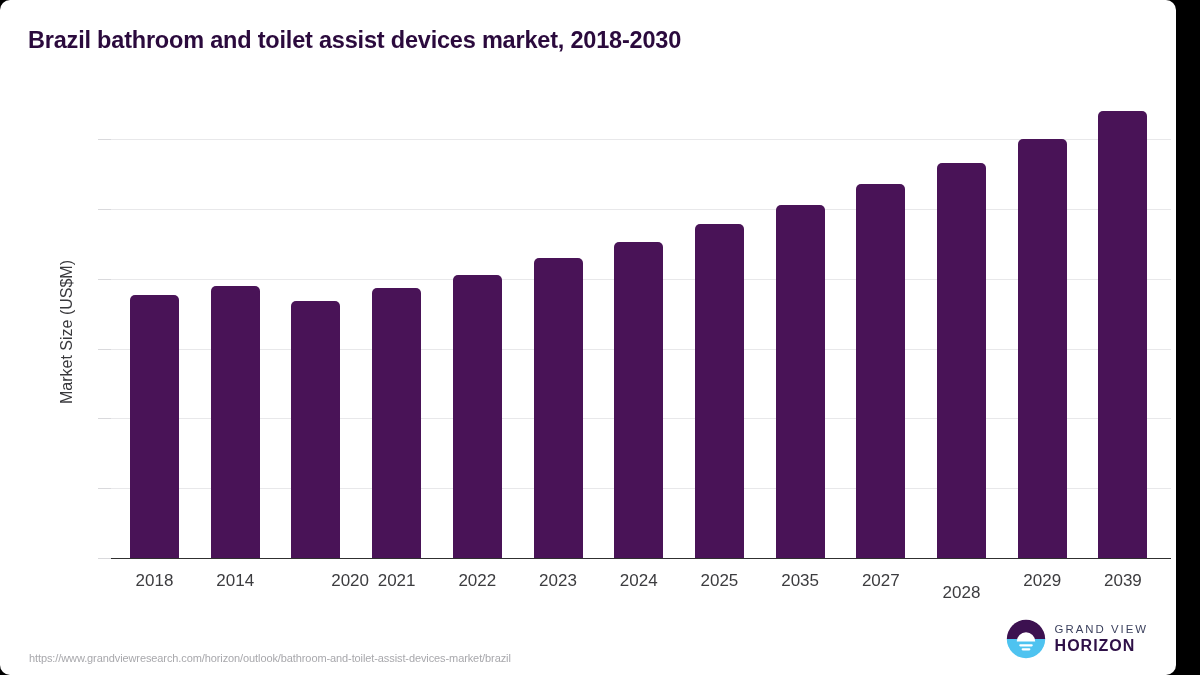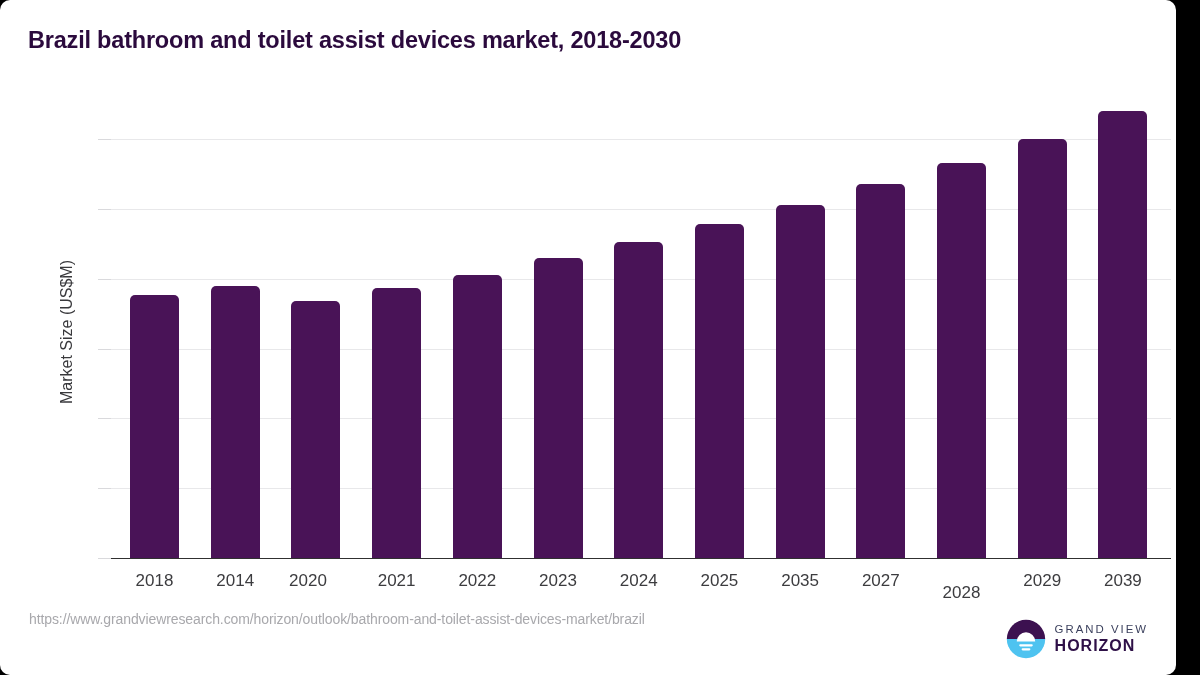--- a/index.html
+++ b/index.html
@@ -104,22 +104,22 @@
     text-align: center;
     font-size: 17px;
     color: #3c3c3f;
     white-space: nowrap;
   }
 
   
   #source-url {
     position: absolute;
     left: 29px;
-    top: 611px;
-    font-size: 14px;
+    top: 652px;
+    font-size: 11px;
     color: #a8a8ac;
     white-space: nowrap;
     letter-spacing: -0.1px;
   }
 
   #logo {
     position: absolute;
     right: 28px;
     top: 618px;
     height: 42px;
@@ -191,21 +191,21 @@
         <div class="bar" title="2025: 119.5" style="left: 583.9px; width: 49px; height: 333.764px; bottom: 1px; background: rgb(73, 19, 87);"></div>
         <div class="bar" title="2026: 126.5" style="left: 664.6px; width: 49px; height: 353.315px; bottom: 1px; background: rgb(73, 19, 87);"></div>
         <div class="bar" title="2027: 134" style="left: 745.3px; width: 49px; height: 374.262px; bottom: 1px; background: rgb(73, 19, 87);"></div>
         <div class="bar" title="2028: 141.5" style="left: 826px; width: 49px; height: 395.209px; bottom: 1px; background: rgb(73, 19, 87);"></div>
         <div class="bar" title="2029: 150" style="left: 906.7px; width: 49px; height: 418.95px; bottom: 1px; background: rgb(73, 19, 87);"></div>
         <div class="bar" title="2030: 160" style="left: 987.4px; width: 49px; height: 446.88px; bottom: 1px; background: rgb(73, 19, 87);"></div>
       </div>
     <div id="xlabels-layer">
         <div class="xtick-label" style="left: -1.5px;">2018</div>
         <div class="xtick-label" style="left: 79.2px;">2014</div>
-        <div class="xtick-label" style="left: 152px;">2020</div>
+        <div class="xtick-label" style="left: 168px; text-align: right;">2020</div>
         <div class="xtick-label" style="left: 240.6px;">2021</div>
         <div class="xtick-label" style="left: 321.3px;">2022</div>
         <div class="xtick-label" style="left: 402px;">2023</div>
         <div class="xtick-label" style="left: 482.7px;">2024</div>
         <div class="xtick-label" style="left: 563.4px;">2025</div>
         <div class="xtick-label" style="left: 644.1px;">2035</div>
         <div class="xtick-label" style="left: 724.8px;">2027</div>
         <div class="xtick-label" style="left: 805.5px; margin-top: 12px;">2028</div>
         <div class="xtick-label" style="left: 886.2px;">2029</div>
         <div class="xtick-label" style="left: 966.9px;">2039</div>

